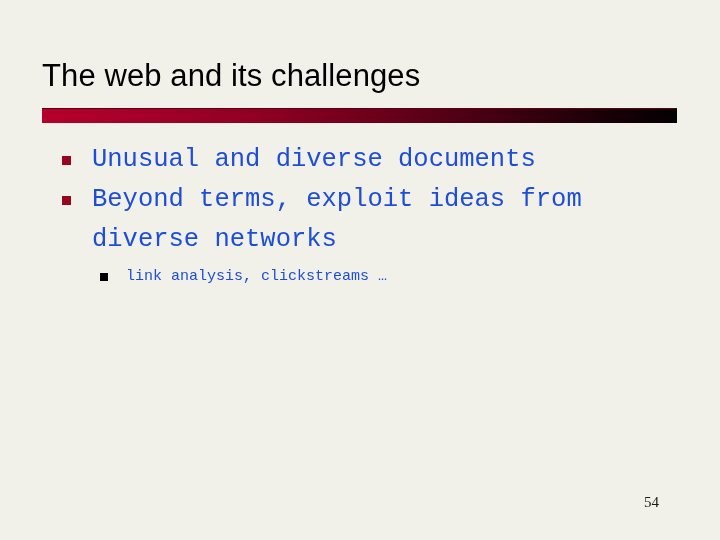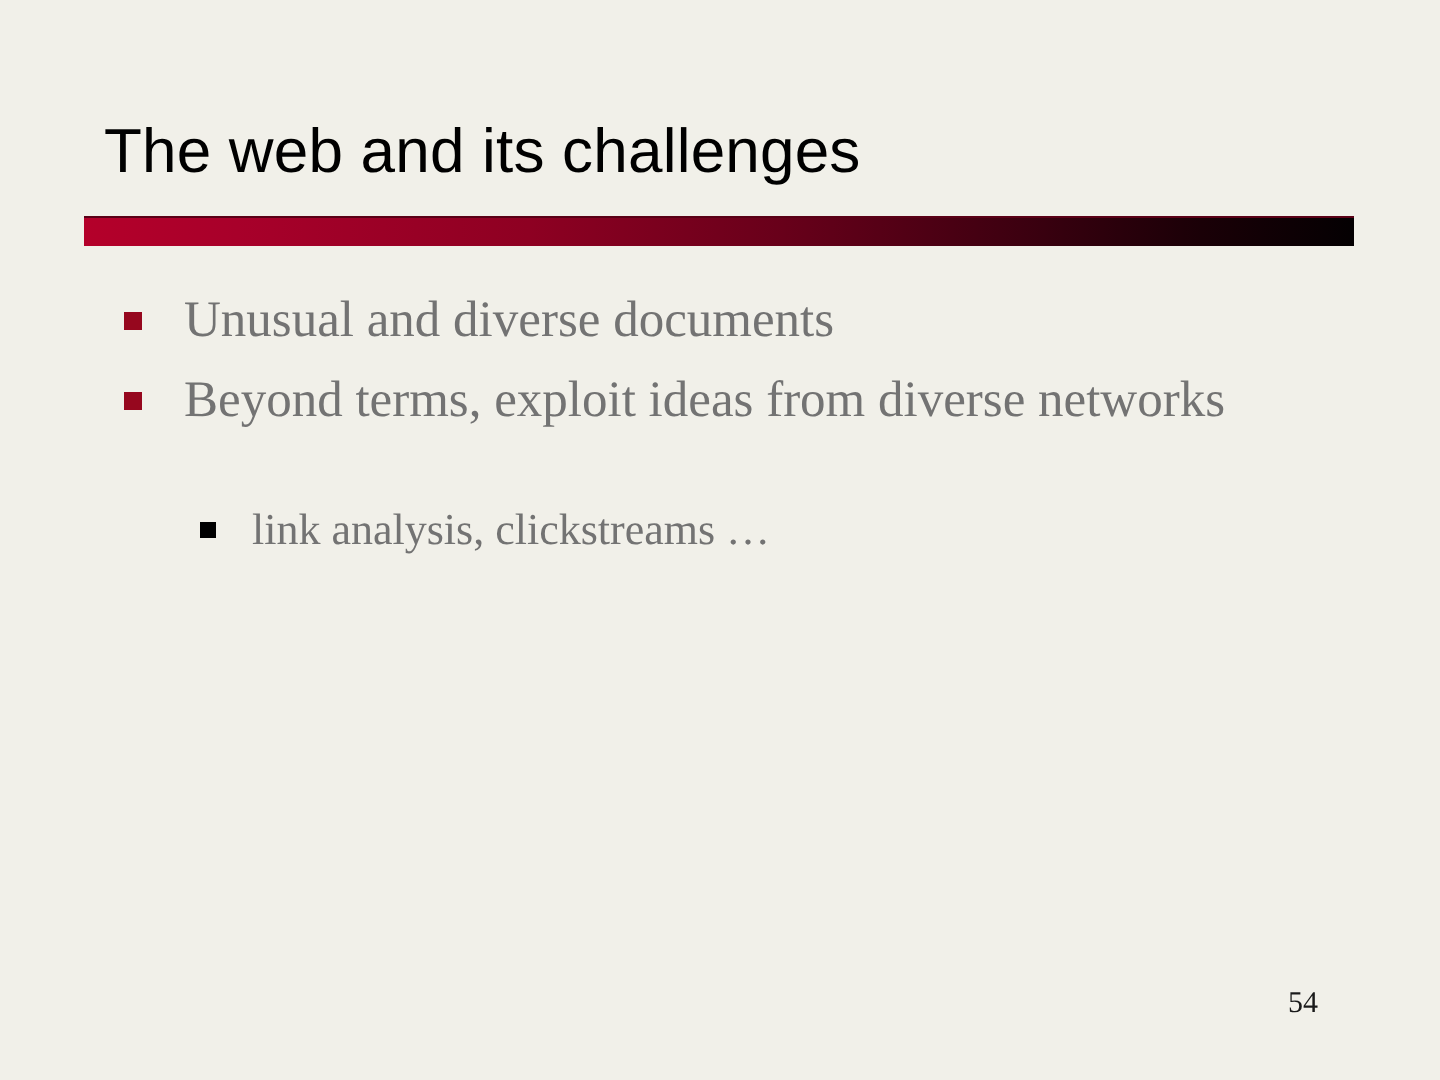--- a/index.html
+++ b/index.html
@@ -18,21 +18,21 @@
     position: relative;
     width: 720px;
     height: 540px;
     background: #f1f0e9;
     box-sizing: border-box;
   }
 
   
   #title-block {
     position: absolute;
-    left: 52px;
+    left: 42px;
     top: 57px;
     width: 640px;
   }
   #slide-title {
     font-family: "Liberation Sans", sans-serif;
     font-size: 31px;
     font-weight: normal;
     color: #000000;
     letter-spacing: 0.1px;
     line-height: 38px;
@@ -73,45 +73,44 @@
   ul.lvl2 {
     list-style: none;
     margin: 0;
     padding: 0;
   }
 
   li.bullet {
     position: relative;
     margin: 0 0 0 0;
     padding: 0 0 0 50px;
-    font-family: Liberation Serif, serif;
-    color: #737373;
+    font-family: Liberation Mono, monospace;
+    color: #1d4ed8;
   }
   li.lvl1 {
     margin-left: 42px;
     font-size: 25.5px;
     line-height: 40px;
     padding-left: 50px;
     width: 560px;
   }
   li.lvl1 > .marker {
     position: absolute;
     left: 20px;
     top: 16px;
     width: 9px;
     height: 9px;
     background: #96071e;
   }
   li.lvl2 {
     margin-left: 94px;
-    font-size: 22px;
+    font-size: 15px;
     line-height: 34px;
     padding-left: 32px;
     width: 500px;
-    margin-top: 28px;
   }
   li.lvl2 > .marker {
     position: absolute;
     left: 6px;
     top: 13px;
     width: 8px;
     height: 8px;
     background: #000000;
   }
   .bullet-text {

